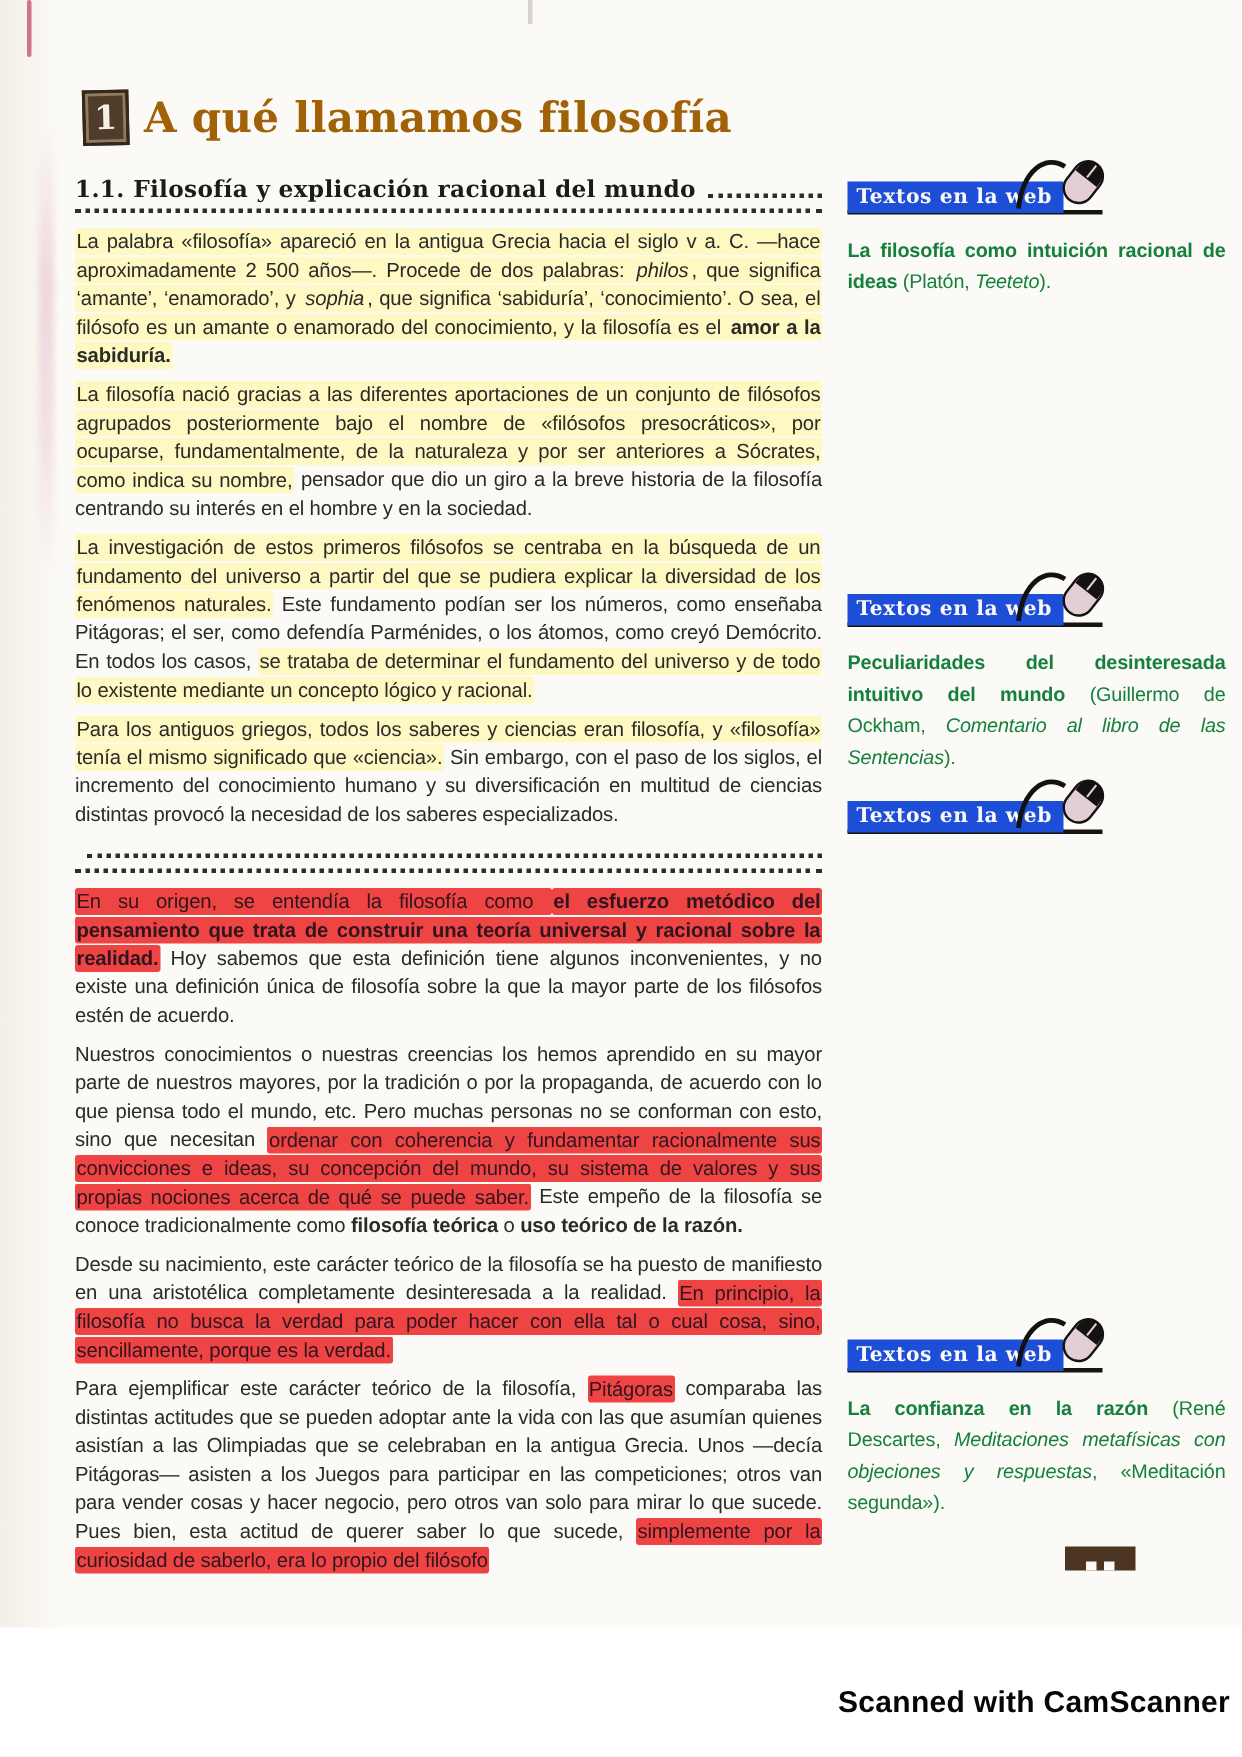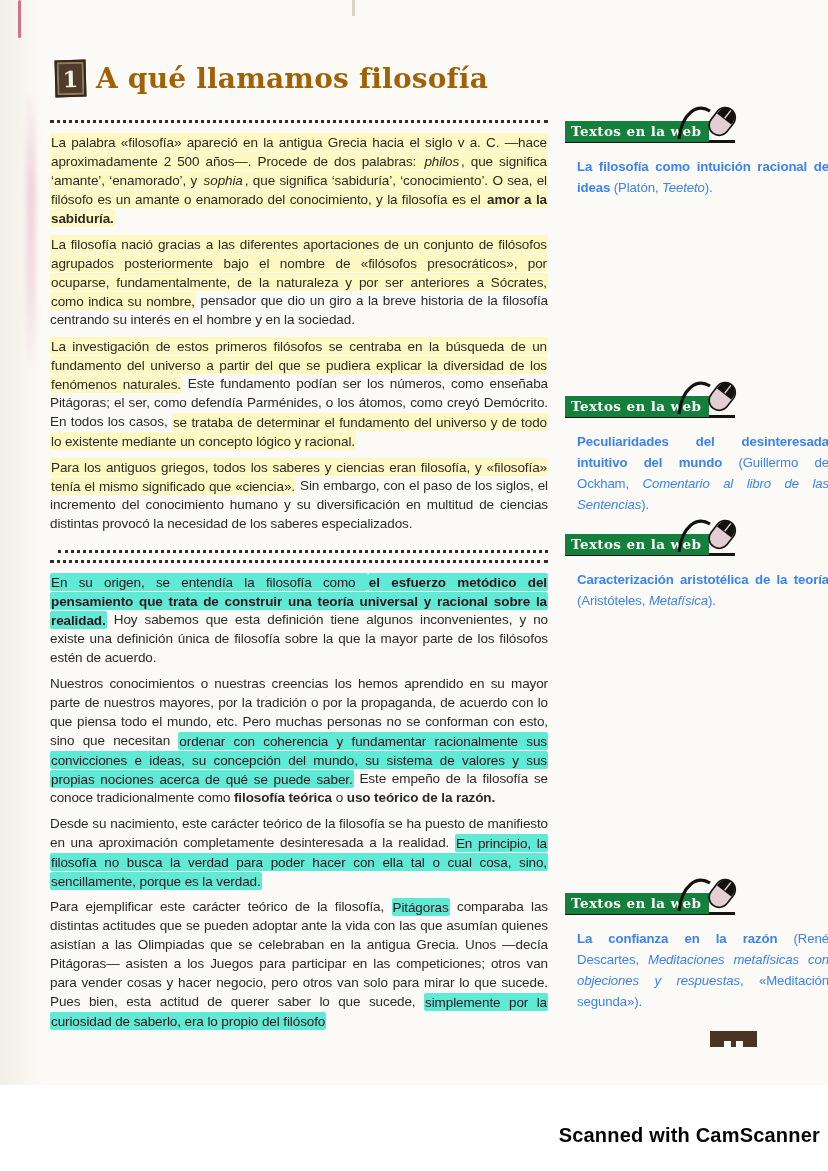--- a/index.html
+++ b/index.html
@@ -37,38 +37,38 @@
     font:700 15.5px "DejaVu Serif",serif;color:#1d1b17;letter-spacing:.2px;white-space:nowrap;}
   .sec-head .leader{flex:1;border-bottom:3px dotted #2f2d29;margin:0 0 3px 8px;min-width:20px;}
   .dotrow{border-bottom:3px dotted #2f2d29;height:3px;margin:1px 0 9px 0;}
   .sec-head.second{margin-top:17px;}
   .main-col p{
     margin:0 0 7px 0;font-size:13.5px;line-height:19px;text-align:justify;
     color:#2b2a26;letter-spacing:-0.1px;
   }
   .y{background:#fef9c3;box-decoration-break:clone;-webkit-box-decoration-break:clone;
      padding:1.5px 1px;border-radius:2px;}
-  .p{background:#5eead4;box-decoration-break:clone;-webkit-box-decoration-break:clone;
+  .p{background:#ef4444;box-decoration-break:clone;-webkit-box-decoration-break:clone;
      padding:1.5px 1px;border-radius:2px;color:#32141f;}
   .b{font-weight:700;}
   .i{font-style:italic;}
 
   
   .webbox{position:absolute;left:565px;width:255px;}
   .webbox .bar-row{position:relative;height:22px;}
   .webbox .bar{
-    position:absolute;left:0;top:0;background:#15803d;color:#fbf9f4;
+    position:absolute;left:0;top:0;background:#1d4ed8;color:#fbf9f4;
     font:700 13.5px "DejaVu Serif",serif;letter-spacing:.4px;
     padding:2px 8px 3px 6px;white-space:nowrap;
   }
   .webbox .rule{position:absolute;left:0;top:19px;width:170px;border-bottom:3px solid #161410;}
   .webbox .mouse{position:absolute;left:112px;top:-20px;}
   .webbox .note{
     margin-top:13px;width:252px;font-size:13.2px;line-height:21px;
-    color:#3b82f6;text-align:justify;letter-spacing:-0.1px;font-weight:400;margin-left:12px;
+    color:#15803d;text-align:justify;letter-spacing:-0.1px;font-weight:400;
   }
 
   
   .artifact{position:absolute;left:710px;top:1031px;width:47px;height:16px;background:#4b3522;}
   .artifact:before,.artifact:after{content:"";position:absolute;bottom:0;width:7px;height:6px;background:#fcfaf6;}
   .artifact:before{left:14px;}
   .artifact:after{left:26px;}
 
   .camscanner{
     position:absolute;right:8px;top:1124px;
@@ -84,35 +84,39 @@
 <div class="top-faint-mark"></div>
 <div class="bottom-band"></div>
 
 <div class="chapter">
   <div class="badge">1</div>
   <h1>A qué llamamos filosofía</h1>
 </div>
 
 <div class="main-col">
 
+  <h2 class="sec-head">
+    <span>1.1. Filosofía y explicación racional del mundo</span>
+    <span class="leader"></span>
+  </h2>
   <div class="dotrow"></div>
 
   <p><span class="y">La palabra «filosofía» apareció en la antigua Grecia hacia el siglo v a. C. —hace aproximadamente 2 500 años—. Procede de dos palabras: </span><span class="y i">philos</span><span class="y">, que significa ‘amante’, ‘enamorado’, y </span><span class="y i">sophia</span><span class="y">, que significa ‘sabiduría’, ‘conocimiento’. O sea, el filósofo es un amante o enamorado del conocimiento, y la filosofía es el </span><span class="y b">amor a la sabiduría.</span></p>
   <p><span class="y">La filosofía nació gracias a las diferentes aportaciones de un conjunto de filósofos agrupados posteriormente bajo el nombre de «filósofos presocráticos», por ocuparse, fundamentalmente, de la naturaleza y por ser anteriores a Sócrates, como indica su nombre,</span><span> pensador que dio un giro a la breve historia de la filosofía centrando su interés en el hombre y en la sociedad.</span></p>
   <p><span class="y">La investigación de estos primeros filósofos se centraba en la búsqueda de un fundamento del universo a partir del que se pudiera explicar la diversidad de los fenómenos naturales.</span><span> Este fundamento podían ser los números, como enseñaba Pitágoras; el ser, como defendía Parménides, o los átomos, como creyó Demócrito. En todos los casos, </span><span class="y">se trataba de determinar el fundamento del universo y de todo lo existente mediante un concepto lógico y racional.</span></p>
   <p><span class="y">Para los antiguos griegos, todos los saberes y ciencias eran filosofía, y «filosofía» tenía el mismo significado que «ciencia».</span><span> Sin embargo, con el paso de los siglos, el incremento del conocimiento humano y su diversificación en multitud de ciencias distintas provocó la necesidad de los saberes especializados.</span></p>
 
   <h2 class="sec-head second">
     <span class="leader"></span>
   </h2>
   <div class="dotrow"></div>
 
   <p><span class="p">En su origen, se entendía la filosofía como </span><span class="p b">el esfuerzo metódico del pensamiento que trata de construir una teoría universal y racional sobre la realidad.</span><span> Hoy sabemos que esta definición tiene algunos inconvenientes, y no existe una definición única de filosofía sobre la que la mayor parte de los filósofos estén de acuerdo.</span></p>
   <p><span>Nuestros conocimientos o nuestras creencias los hemos aprendido en su mayor parte de nuestros mayores, por la tradición o por la propaganda, de acuerdo con lo que piensa todo el mundo, etc. Pero muchas personas no se conforman con esto, sino que necesitan </span><span class="p">ordenar con coherencia y fundamentar racionalmente sus convicciones e ideas, su concepción del mundo, su sistema de valores y sus propias nociones acerca de qué se puede saber.</span><span> Este empeño de la filosofía se conoce tradicionalmente como </span><span class="b">filosofía teórica</span><span> o </span><span class="b">uso teórico de la razón.</span></p>
-  <p><span>Desde su nacimiento, este carácter teórico de la filosofía se ha puesto de manifiesto en una aproximación completamente desinteresada a la realidad. </span><span class="p">En principio, la filosofía no busca la verdad para poder hacer con ella tal o cual cosa, sino, sencillamente, porque es la verdad.</span></p>
+  <p><span>Desde su nacimiento, este carácter teórico de la filosofía se ha puesto de manifiesto en una aristotélica completamente desinteresada a la realidad. </span><span class="p">En principio, la filosofía no busca la verdad para poder hacer con ella tal o cual cosa, sino, sencillamente, porque es la verdad.</span></p>
   <p><span>Para ejemplificar este carácter teórico de la filosofía, </span><span class="p">Pitágoras</span><span> comparaba las distintas actitudes que se pueden adoptar ante la vida con las que asumían quienes asistían a las Olimpiadas que se celebraban en la antigua Grecia. Unos —decía Pitágoras— asisten a los Juegos para participar en las competiciones; otros van para vender cosas y hacer negocio, pero otros van solo para mirar lo que sucede. Pues bien, esta actitud de querer saber lo que sucede, </span><span class="p">simplemente por la curiosidad de saberlo, era lo propio del filósofo</span></p>
 
 </div>
 
 <div class="webbox" style="top:121px;">
   <div class="bar-row">
     <span class="rule"></span>
     <span class="bar">Textos en la web</span>
     <svg class="mouse" width="62" height="42" viewBox="0 0 62 42">
       <path d="M2 38 C 5 12, 20 2, 33 10" fill="none" stroke="#141210" stroke-width="3.2"></path>
@@ -148,21 +152,20 @@
     <span class="bar">Textos en la web</span>
     <svg class="mouse" width="62" height="42" viewBox="0 0 62 42">
       <path d="M2 38 C 5 12, 20 2, 33 10" fill="none" stroke="#141210" stroke-width="3.2"></path>
       <g transform="rotate(38 44 22)">
         <rect x="34" y="5" width="20" height="30" rx="10" fill="#e4ced6" stroke="#141210" stroke-width="1.6"></rect>
         <path d="M35 17 v-3 a9 9 0 0 1 18 0 v3 z" fill="#141210"></path>
         <line x1="44" y1="6" x2="44" y2="16" stroke="#e4ced6" stroke-width="1.4"></line>
       </g>
     </svg>
   </div>
-  <div class="note"><span class="b">Caracterización aristotélica de la teoría </span><span>(Aristóteles, </span><span class="i">Metafísica</span><span>).</span></div>
 </div>
 
 <div class="webbox" style="top:893px;">
   <div class="bar-row">
     <span class="rule"></span>
     <span class="bar">Textos en la web</span>
     <svg class="mouse" width="62" height="42" viewBox="0 0 62 42">
       <path d="M2 38 C 5 12, 20 2, 33 10" fill="none" stroke="#141210" stroke-width="3.2"></path>
       <g transform="rotate(38 44 22)">
         <rect x="34" y="5" width="20" height="30" rx="10" fill="#e4ced6" stroke="#141210" stroke-width="1.6"></rect>

